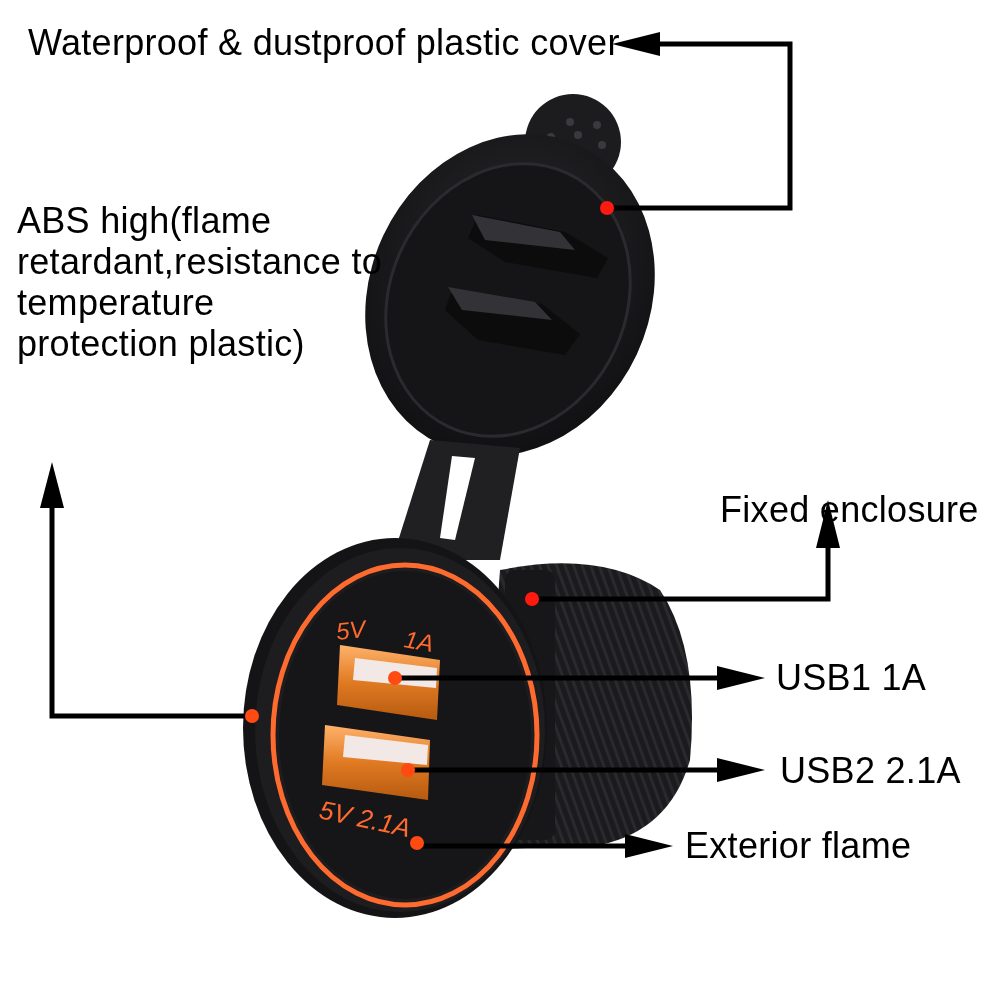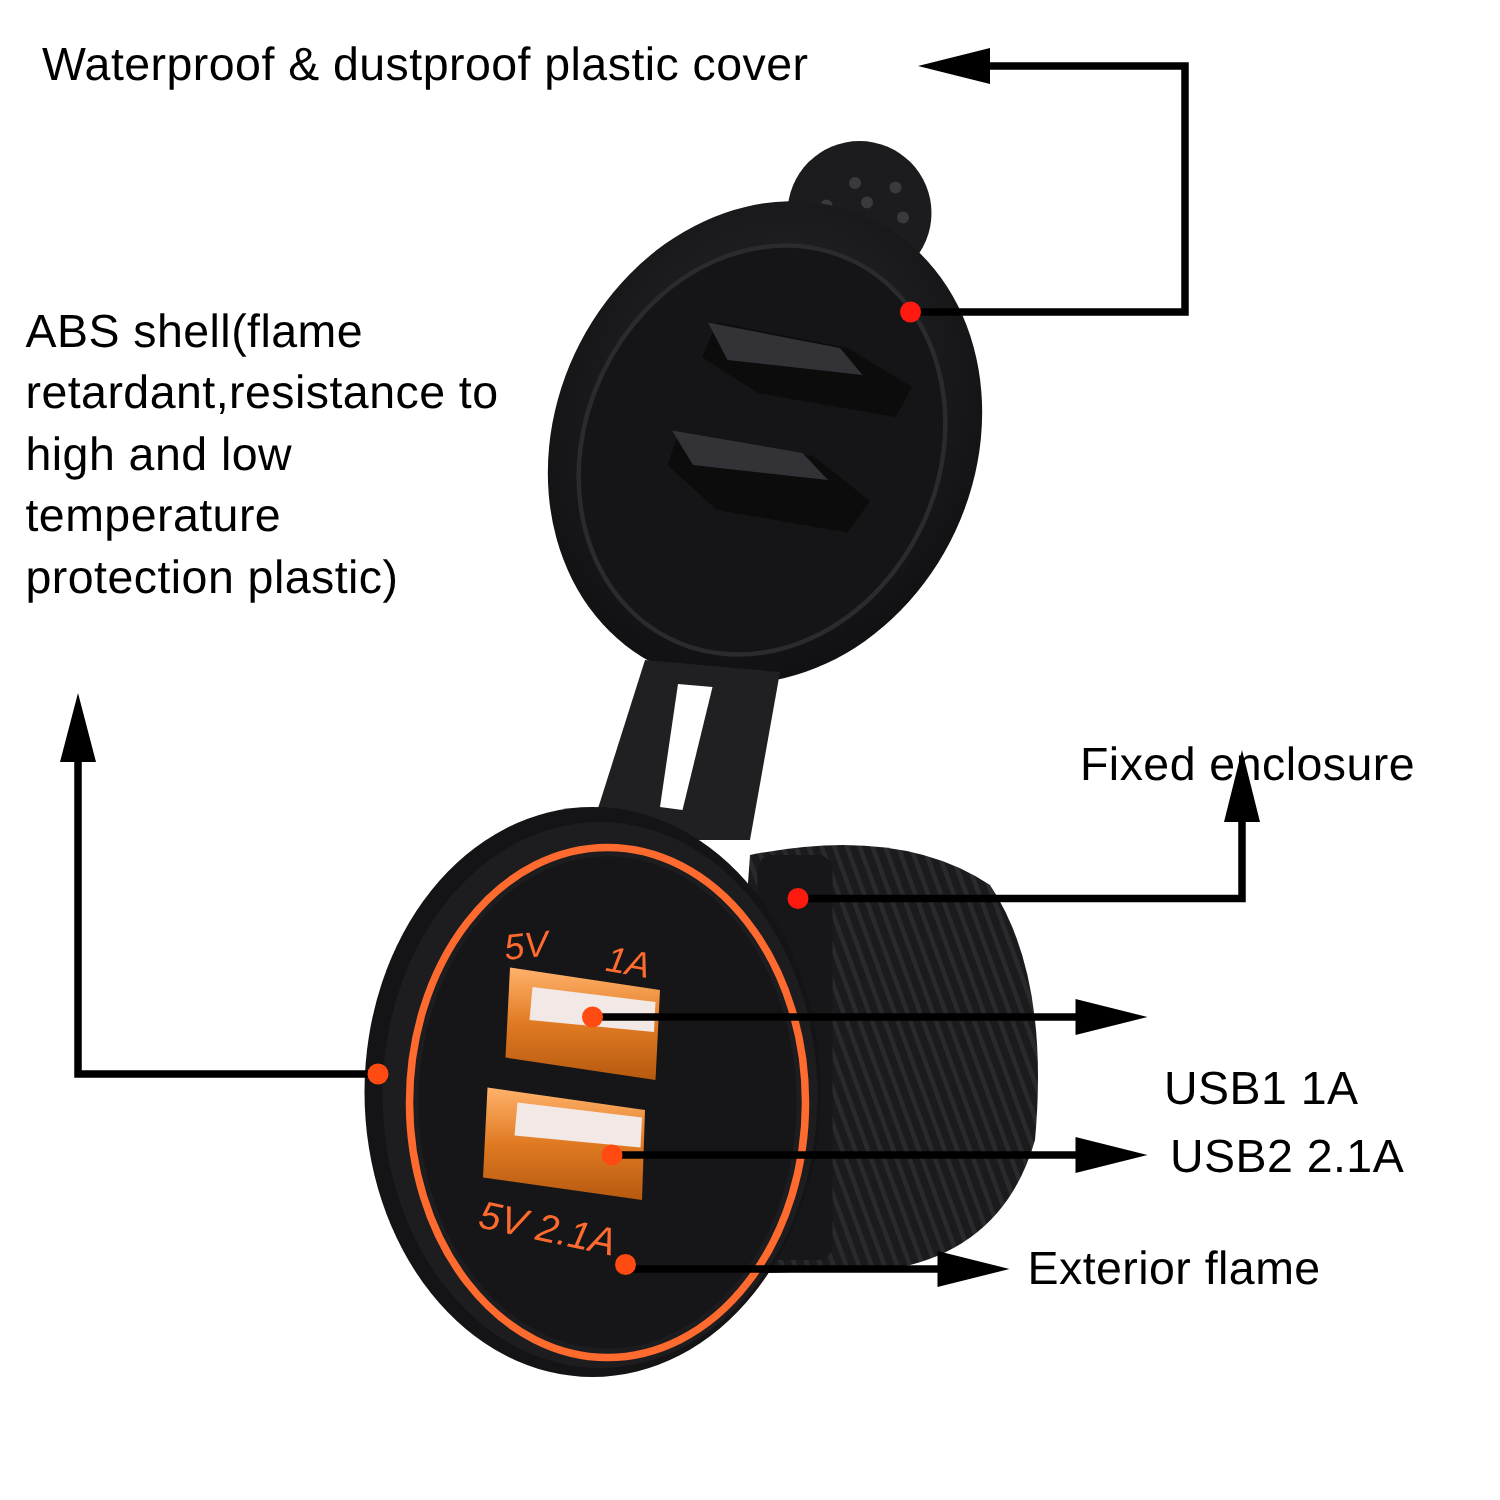--- a/index.html
+++ b/index.html
@@ -1,18 +1,18 @@
 <!DOCTYPE html>
 <html><head>
 <meta charset="utf-8">
 <style>
   html, body { margin:0; padding:0; background:#ffffff; }
   body { width:1000px; height:1000px; position:relative; overflow:hidden;
          font-family:"Liberation Sans", "DejaVu Sans", sans-serif; color:#000; }
-  .label { position:absolute; font-size:31px; line-height:41px; white-space:nowrap; letter-spacing:0.3px; }
+  .label { position:absolute; font-size:36px; line-height:41px; white-space:nowrap; letter-spacing:0.3px; }
   .label-multi { white-space:normal; }
   .label-multi div { height:41px; }
   svg.art { position:absolute; left:0; top:0; }
 </style>
 </head>
 <body>
 
 <svg class="art" width="1000" height="1000" viewBox="0 0 1000 1000">
   <defs>
     <radialGradient id="capG" cx="45%" cy="40%" r="60%">
@@ -104,23 +104,22 @@
     <circle cx="252" cy="716" r="7" fill="#ff4a12"></circle>
     <circle cx="395" cy="678" r="7" fill="#ff4a12"></circle>
     <circle cx="408" cy="770" r="7" fill="#ff4a12"></circle>
     <circle cx="417" cy="843" r="7" fill="#ff4a12"></circle>
   </g>
 </svg>
 
 <div class="label" style="left:28px;top:22px;">Waterproof &amp; dustproof plastic cover</div>
 
 <div class="label label-multi" style="left:17px;top:200px;">
-  <div>ABS shell(flame</div>
+  <div>ABS high(flame</div>
   <div>retardant,resistance to</div>
-  <div>high and low</div>
   <div>temperature</div>
   <div>protection plastic)</div>
 </div>
 
 <div class="label" style="left:720px;top:452px;margin-top:37px;">Fixed enclosure</div>
-<div class="label" style="left:776px;top:657px;margin-top:48px;">USB1 1A</div>
+<div class="label" style="left:776px;top:657px;">USB1 1A</div>
 <div class="label" style="left:780px;top:750px;">USB2 2.1A</div>
 <div class="label" style="left:685px;top:825px;">Exterior flame</div>
 
 </body></html>

